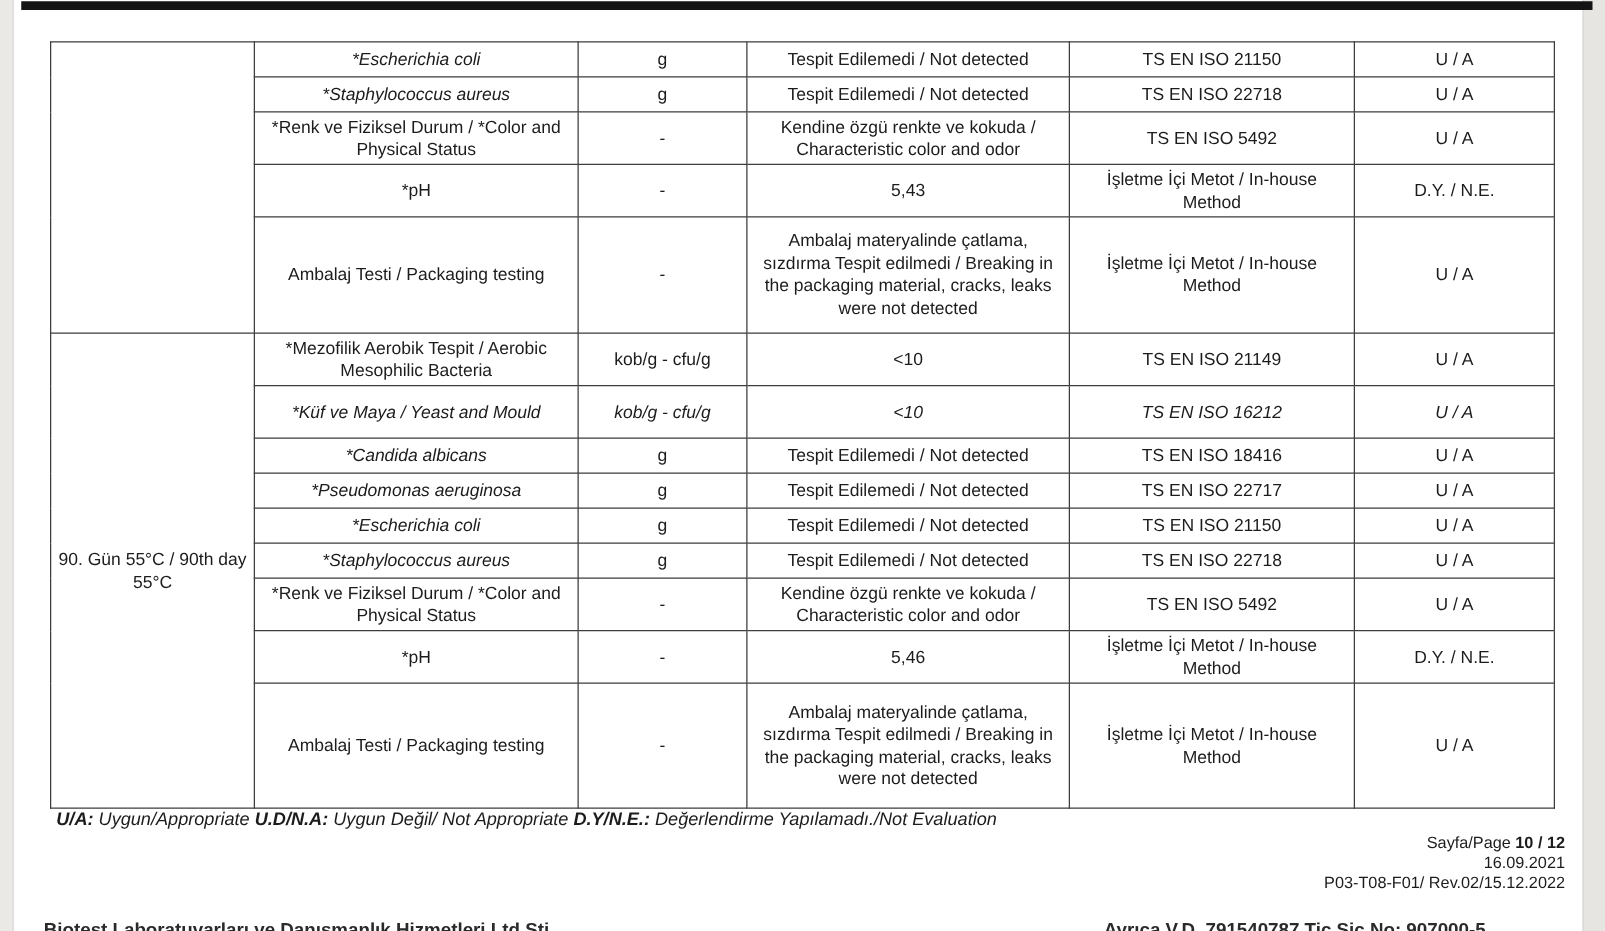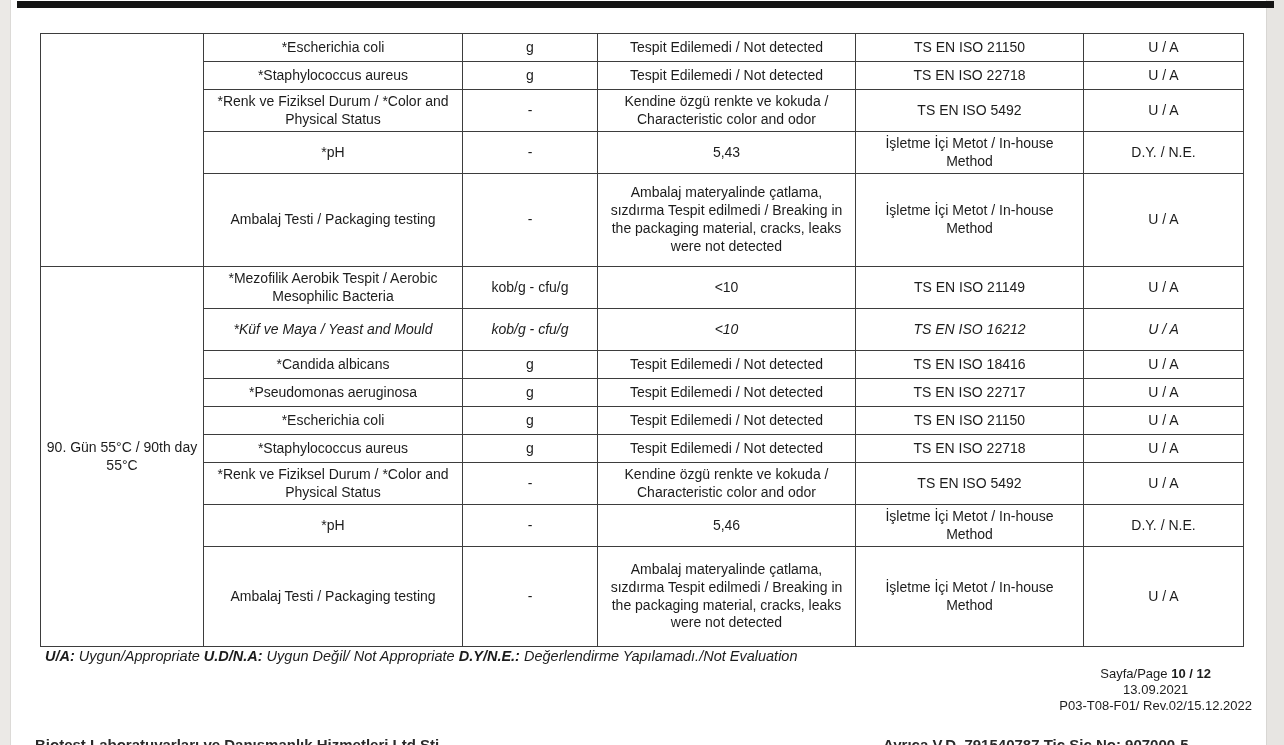--- a/index.html
+++ b/index.html
@@ -16,32 +16,32 @@
   table.results{
     position:absolute;left:40px;top:33px;width:1203px;
     border-collapse:collapse;table-layout:fixed;
   }
   table.results td{
     border:1.5px solid #3d3d3d;
     text-align:center;vertical-align:middle;
     font-size:14px;line-height:1.28;padding:1px 5px;
     overflow:hidden;
   }
-  td.italic{}
+  td.italic{font-style:italic;}
   td.section-label{font-size:14px;}
 
   .legend{
     position:absolute;left:45px;top:648px;width:1210px;
     font-size:14.5px;font-style:italic;white-space:nowrap;
   }
   .legend .b{font-weight:bold;}
 
   .footer-block{
     position:absolute;right:32px;top:666px;
-    text-align:center;font-size:13px;line-height:16px;
+    text-align:right;font-size:13px;line-height:16px;
   }
   .footer-block .b{font-weight:bold;}
 
   .bottom-cut{
     position:absolute;left:0;top:736px;width:1284px;height:9px;overflow:hidden;
   }
   .bottom-cut .line{
     position:absolute;top:0;font-weight:bold;font-size:15px;white-space:nowrap;color:#2a2a2a;
   }
   .bottom-cut .l{left:35px;}
@@ -164,20 +164,20 @@
         <td>İşletme İçi Metot / In-house Method</td>
         <td>U / A</td>
       </tr>
     </tbody>
 </table>
 
 <div class="legend"><span class="b">U/A:</span><span> Uygun/Appropriate </span><span class="b">U.D/N.A:</span><span> Uygun Değil/ Not Appropriate </span><span class="b">D.Y/N.E.:</span><span> Değerlendirme Yapılamadı./Not Evaluation</span></div>
 
 <div class="footer-block">
   <div><span>Sayfa/Page </span><span class="b">10 / 12</span></div>
-  <div>13.09.2021</div>
+  <div>16.09.2021</div>
   <div>P03-T08-F01/ Rev.02/15.12.2022</div>
 </div>
 
 <div class="bottom-cut">
   <span class="line l">Biotest Laboratuvarları ve Danışmanlık Hizmetleri Ltd.Şti</span>
   <span class="line r">Ayrıca V.D. 791540787 Tic.Sic.No: 907000-5</span>
 </div>
 
 </body></html>

